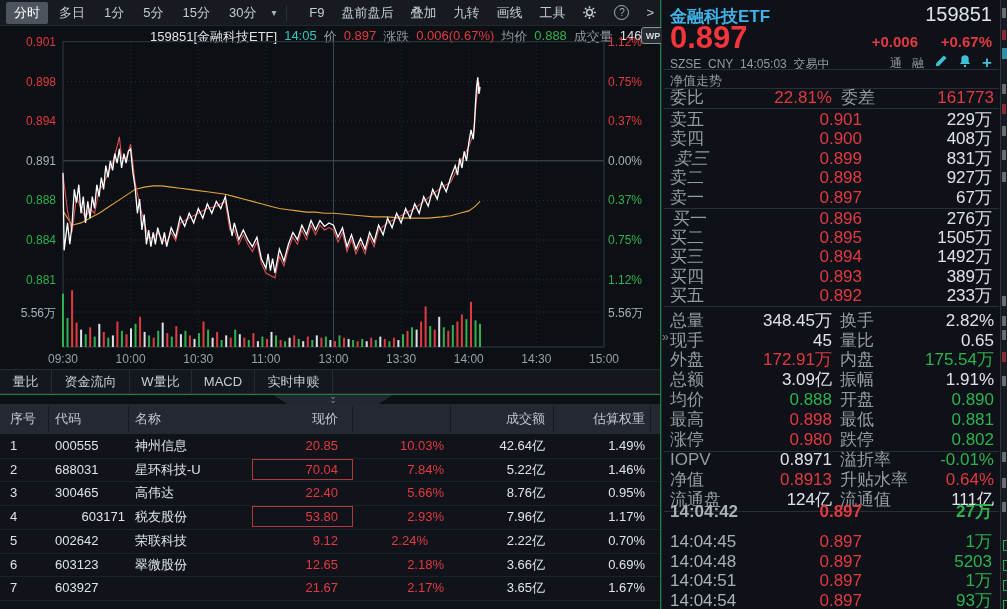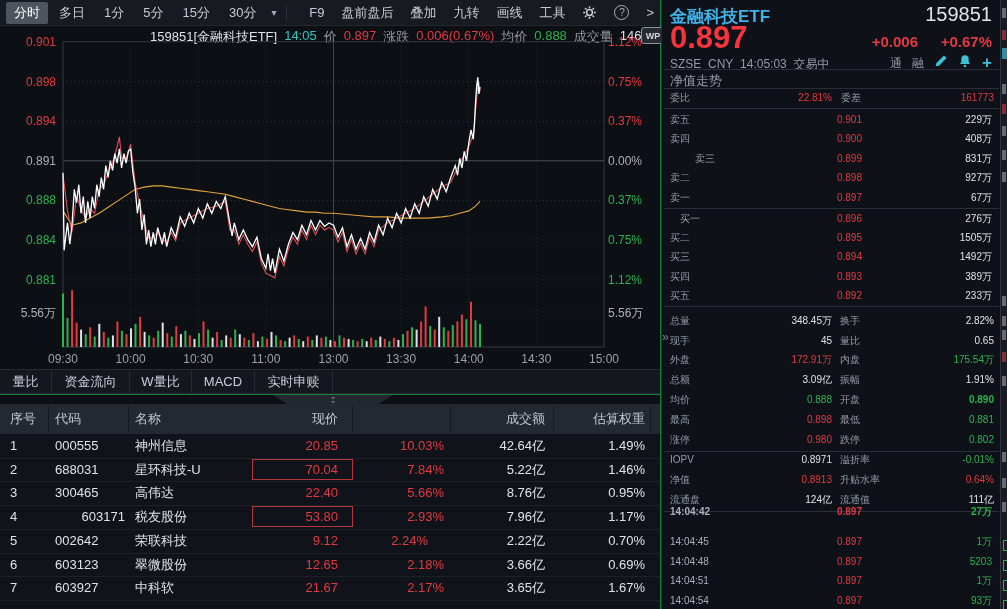--- a/index.html
+++ b/index.html
@@ -40,21 +40,21 @@
   #thead{position:absolute;left:0;top:0;width:660px;height:30px;background:#242931;}
   .th{position:absolute;top:0;height:30px;line-height:30px;font-size:13px;color:#c2c7cf;}
   .hdiv{position:absolute;top:2px;width:1px;height:26px;background:#161a20;}
   .trow{position:absolute;left:0;width:660px;height:23.7px;}
   .td{position:absolute;top:0;height:23.7px;line-height:23.7px;font-size:13px;}
   .rowsep{position:absolute;left:0;width:660px;height:1px;background:#1c2027;}
   .flashbox{position:absolute;border:1px solid #b5373d;}
   
   #right{position:absolute;left:661px;top:0;width:339px;height:609px;background:#0e1117;border-left:1px solid #262b33;}
   .rp-div{position:absolute;left:2px;width:335px;height:1px;background:#2a2f37;}
-  .rrow{position:absolute;left:0;width:339px;height:18px;line-height:18px;font-size:10px;}
+  .rrow{position:absolute;left:0;width:339px;height:18px;line-height:18px;font-size:17px;}
   .cell{position:absolute;top:0;height:18px;line-height:18px;white-space:nowrap;}
   #collapse-arrow{position:absolute;left:0px;top:330px;color:#7c828c;font-size:12px;}
   
   #strip{position:absolute;left:1000px;top:0;width:7px;height:609px;background:#171b21;border-left:1px solid #31363e;overflow:hidden;}
   .frag{position:absolute;left:1px;font-size:11px;color:#8e949c;white-space:nowrap;}
   .fragbox{position:absolute;left:2px;width:9px;height:11px;border:1px solid #2db24f;}
   .c-r{color:#e23a41;}.c-g{color:#2db24f;}.c-w{color:#dfe3e9;}.c-n{color:#aab0b8;}
   .c-lbl{color:#959ba4;}.c-cyan{color:#2ec8c0;}.c-blue{color:#3fb3e8;}
 </style>
 </head>
@@ -336,21 +336,20 @@
           <div class="td c-w" style="left:135px;width:110px;text-align:left;">翠微股份</div>
           <div class="td c-r" style="left:238px;width:100px;text-align:right;">12.65</div>
           <div class="td c-r" style="left:344px;width:100px;text-align:right;">2.18%</div>
           <div class="td c-w" style="left:445px;width:100px;text-align:right;">3.66亿</div>
           <div class="td c-w" style="left:545px;width:100px;text-align:right;">0.69%</div>
         </div>
         <div class="rowsep" style="top:172.2px;"></div>
         <div class="trow" style="top:172.2px;">
           <div class="td c-w" style="left:10px;width:38px;text-align:left;">7</div>
           <div class="td c-w" style="left:55px;width:70px;text-align:left;">603927</div>
-          <div class="td c-w" style="left:135px;width:110px;text-align:left;">中科软</div>
           <div class="td c-r" style="left:238px;width:100px;text-align:right;">21.67</div>
           <div class="td c-r" style="left:344px;width:100px;text-align:right;">2.17%</div>
           <div class="td c-w" style="left:445px;width:100px;text-align:right;">3.65亿</div>
           <div class="td c-w" style="left:545px;width:100px;text-align:right;">1.67%</div>
         </div>
         <div class="rowsep" style="top:195.9px;"></div>
       </div>
   </div>
 
   <div id="right">
@@ -389,21 +388,21 @@
           <div class="cell c-lbl" style="left:8px;width:40px;text-align:left;">卖五</div>
           <div class="cell c-r" style="left:120px;width:80px;text-align:right;">0.901</div>
           <div class="cell c-w" style="left:230px;width:100px;text-align:right;">229万</div>
         </div>
         <div class="rrow" style="top:130.4px;">
           <div class="cell c-lbl" style="left:8px;width:40px;text-align:left;">卖四</div>
           <div class="cell c-r" style="left:120px;width:80px;text-align:right;">0.900</div>
           <div class="cell c-w" style="left:230px;width:100px;text-align:right;">408万</div>
         </div>
         <div class="rrow" style="top:149.8px;">
-          <div class="cell c-lbl" style="left:23px;width:40px;text-align:center;">卖三</div>
+          <div class="cell c-lbl" style="left:12px;width:40px;text-align:left;font-style:italic;">卖三</div>
           <div class="cell c-r" style="left:120px;width:80px;text-align:right;">0.899</div>
           <div class="cell c-w" style="left:230px;width:100px;text-align:right;">831万</div>
         </div>
         <div class="rrow" style="top:169.2px;">
           <div class="cell c-lbl" style="left:8px;width:40px;text-align:left;">卖二</div>
           <div class="cell c-r" style="left:120px;width:80px;text-align:right;">0.898</div>
           <div class="cell c-w" style="left:230px;width:100px;text-align:right;">927万</div>
         </div>
         <div class="rrow" style="top:188.6px;">
           <div class="cell c-lbl" style="left:8px;width:40px;text-align:left;">卖一</div>
@@ -458,21 +457,21 @@
         <div class="rrow" style="top:371.1px;">
           <div class="cell c-lbl" style="left:8px;width:60px;text-align:left;">总额</div>
           <div class="cell c-w" style="left:80px;width:90px;text-align:right;">3.09亿</div>
           <div class="cell c-lbl" style="left:178px;width:60px;text-align:left;">振幅</div>
           <div class="cell c-w" style="left:232px;width:100px;text-align:right;">1.91%</div>
         </div>
         <div class="rrow" style="top:390.9px;">
           <div class="cell c-lbl" style="left:8px;width:60px;text-align:left;">均价</div>
           <div class="cell c-g" style="left:80px;width:90px;text-align:right;">0.888</div>
           <div class="cell c-lbl" style="left:178px;width:60px;text-align:left;">开盘</div>
-          <div class="cell c-g" style="left:232px;width:100px;text-align:right;font-weight:bold;">0.890</div>
+          <div class="cell c-g" style="left:232px;width:100px;text-align:right;">0.890</div>
         </div>
         <div class="rrow" style="top:410.7px;">
           <div class="cell c-lbl" style="left:8px;width:60px;text-align:left;">最高</div>
           <div class="cell c-r" style="left:80px;width:90px;text-align:right;">0.898</div>
           <div class="cell c-lbl" style="left:178px;width:60px;text-align:left;">最低</div>
           <div class="cell c-g" style="left:232px;width:100px;text-align:right;">0.881</div>
         </div>
         <div class="rrow" style="top:430.5px;">
           <div class="cell c-lbl" style="left:8px;width:60px;text-align:left;">涨停</div>
           <div class="cell c-r" style="left:80px;width:90px;text-align:right;">0.980</div>

